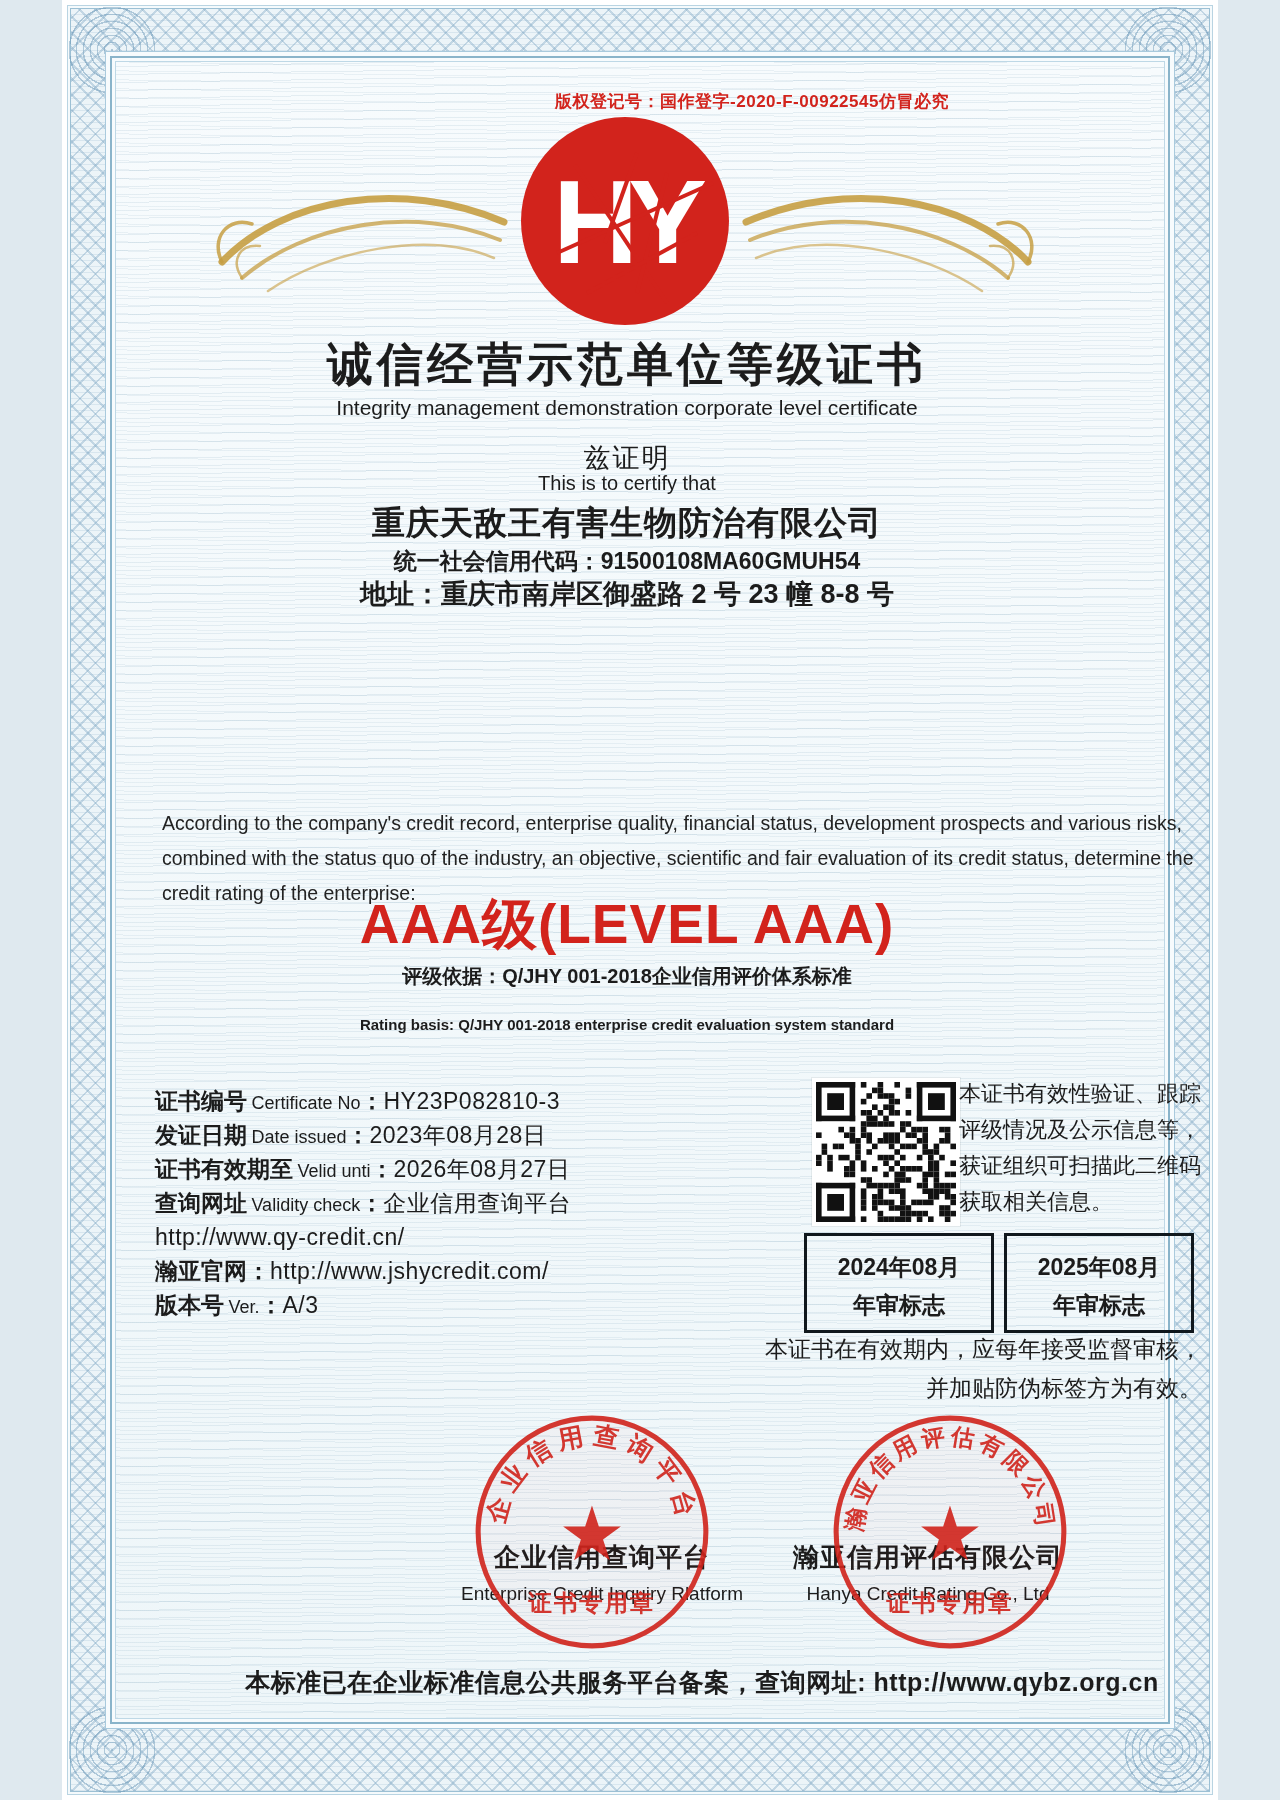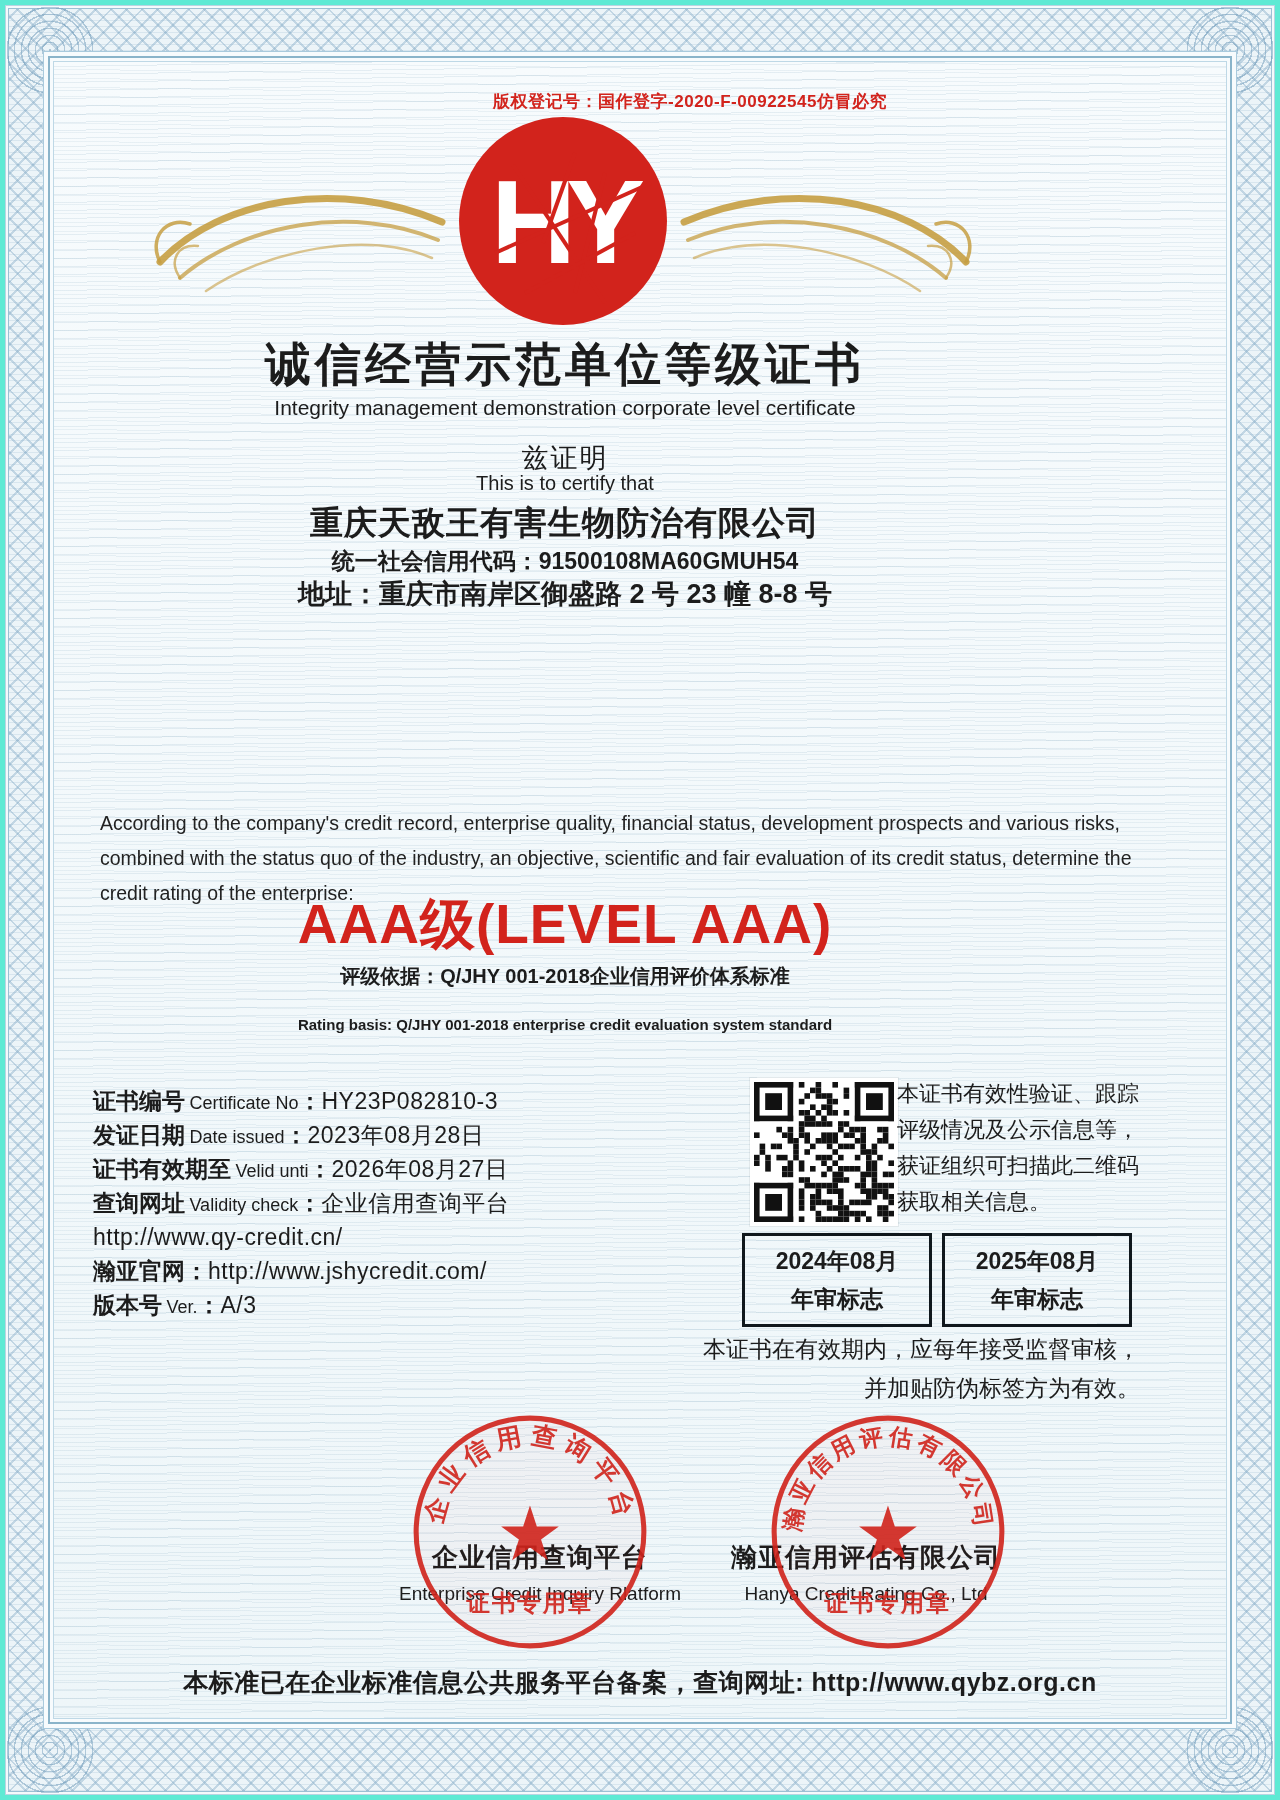--- a/index.html
+++ b/index.html
@@ -1,17 +1,17 @@
 <!DOCTYPE html>
 <html><head>
 <meta charset="utf-8">
 <style>
   html,body{margin:0;padding:0;}
   body{font-family:"Liberation Sans","DejaVu Sans",sans-serif;background:#dfe9ef;}
-  .page{position:relative;width:1280px;height:1800px;margin:0 auto;background:#5eead4;overflow:hidden;}
+  .page{position:relative;width:1156px;height:1800px;margin:0 auto;background:#ffffff;overflow:hidden;}
 
   
   .frame-band{position:absolute;inset:8px;z-index:0;
     background:
       repeating-linear-gradient(45deg, rgba(125,166,195,.38) 0 2px, rgba(125,166,195,0) 2px 11px),
       repeating-linear-gradient(-45deg, rgba(125,166,195,.38) 0 2px, rgba(125,166,195,0) 2px 11px),
       repeating-linear-gradient(0deg, rgba(125,166,195,.18) 0 1px, rgba(125,166,195,0) 1px 6px),
       #ecf4f8;
     border:1px solid #9cc0d4; box-shadow:0 0 0 2px #f5fafc, 0 0 0 3px #b9d4e2;}
   .corner{position:absolute;width:92px;height:92px;border-radius:50%;z-index:1;opacity:.85;
@@ -55,21 +55,21 @@
 
   .details{left:93px;top:1089px;width:560px;text-align:left;}
   .dline{margin-bottom:7px;line-height:25px;white-space:nowrap;}
   .dline .zh{font-size:23px;font-weight:600;}
   .dline .en{font-size:18px;font-weight:400;}
   .dline .val{font-size:23px;font-weight:500;letter-spacing:.5px;}
 
   .qr{left:750px;top:1078px;width:140px;height:140px;background:#fff;border:4px solid #fff;box-shadow:0 0 0 1px rgba(0,0,0,.06);}
   .qr-note{left:897px;top:1076px;width:246px;font-size:22px;line-height:36px;font-weight:500;text-align:left;}
 
-  .abox{top:1233px;width:184px;height:82px;border:3px solid #10181d;text-align:center;padding-top:6px;box-sizing:content-box;}
+  .abox{top:1233px;width:184px;height:82px;border:3px solid #10181d;text-align:center;padding-top:12px;box-sizing:content-box;}
   .abox .l1,.abox .l2{font-size:23px;font-weight:600;line-height:38px;}
   .abox.b1{left:742px;} .abox.b2{left:942px;}
 
   .vnote{left:540px;top:1330px;width:600px;text-align:right;font-size:23px;line-height:39px;font-weight:500;}
 
   .issuer{top:1540px;width:400px;text-align:center;}
   .issuer .nzh{font-size:26px;font-weight:700;letter-spacing:1px;}
   .issuer .nen{font-size:19px;font-weight:500;margin-top:8px;}
   .issuer.i1{left:340px;} .issuer.i2{left:666px;}
 

